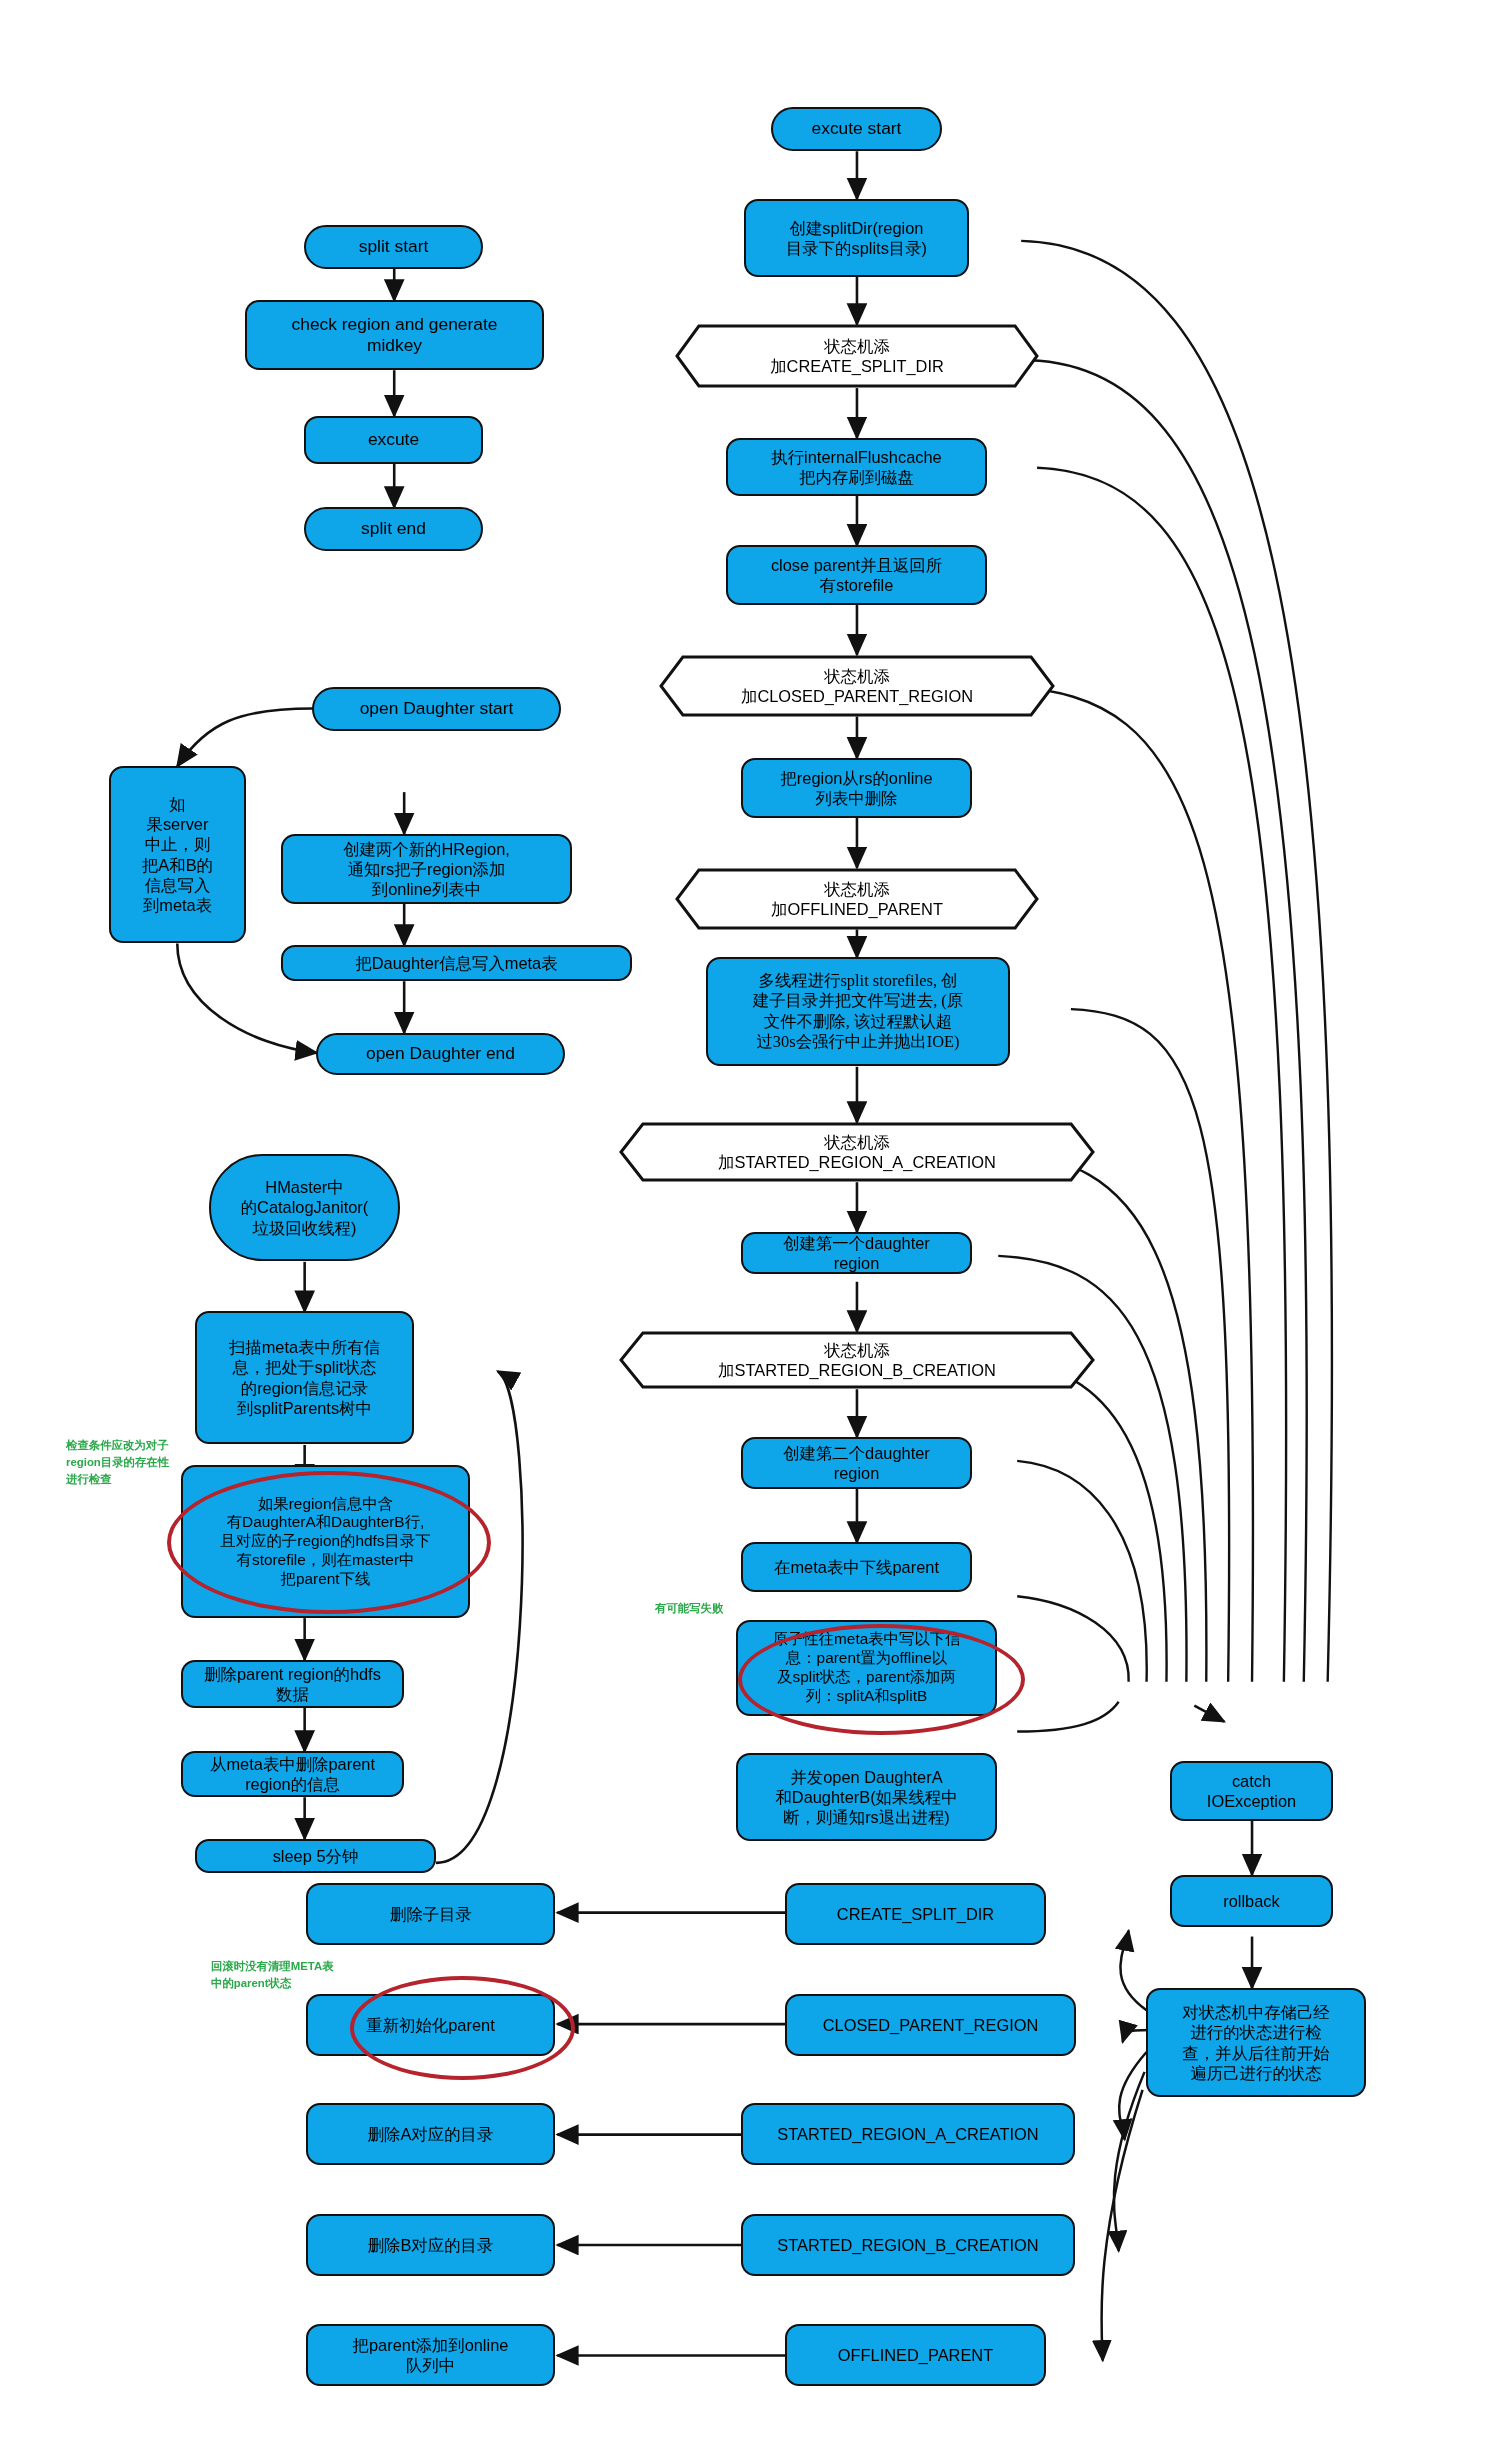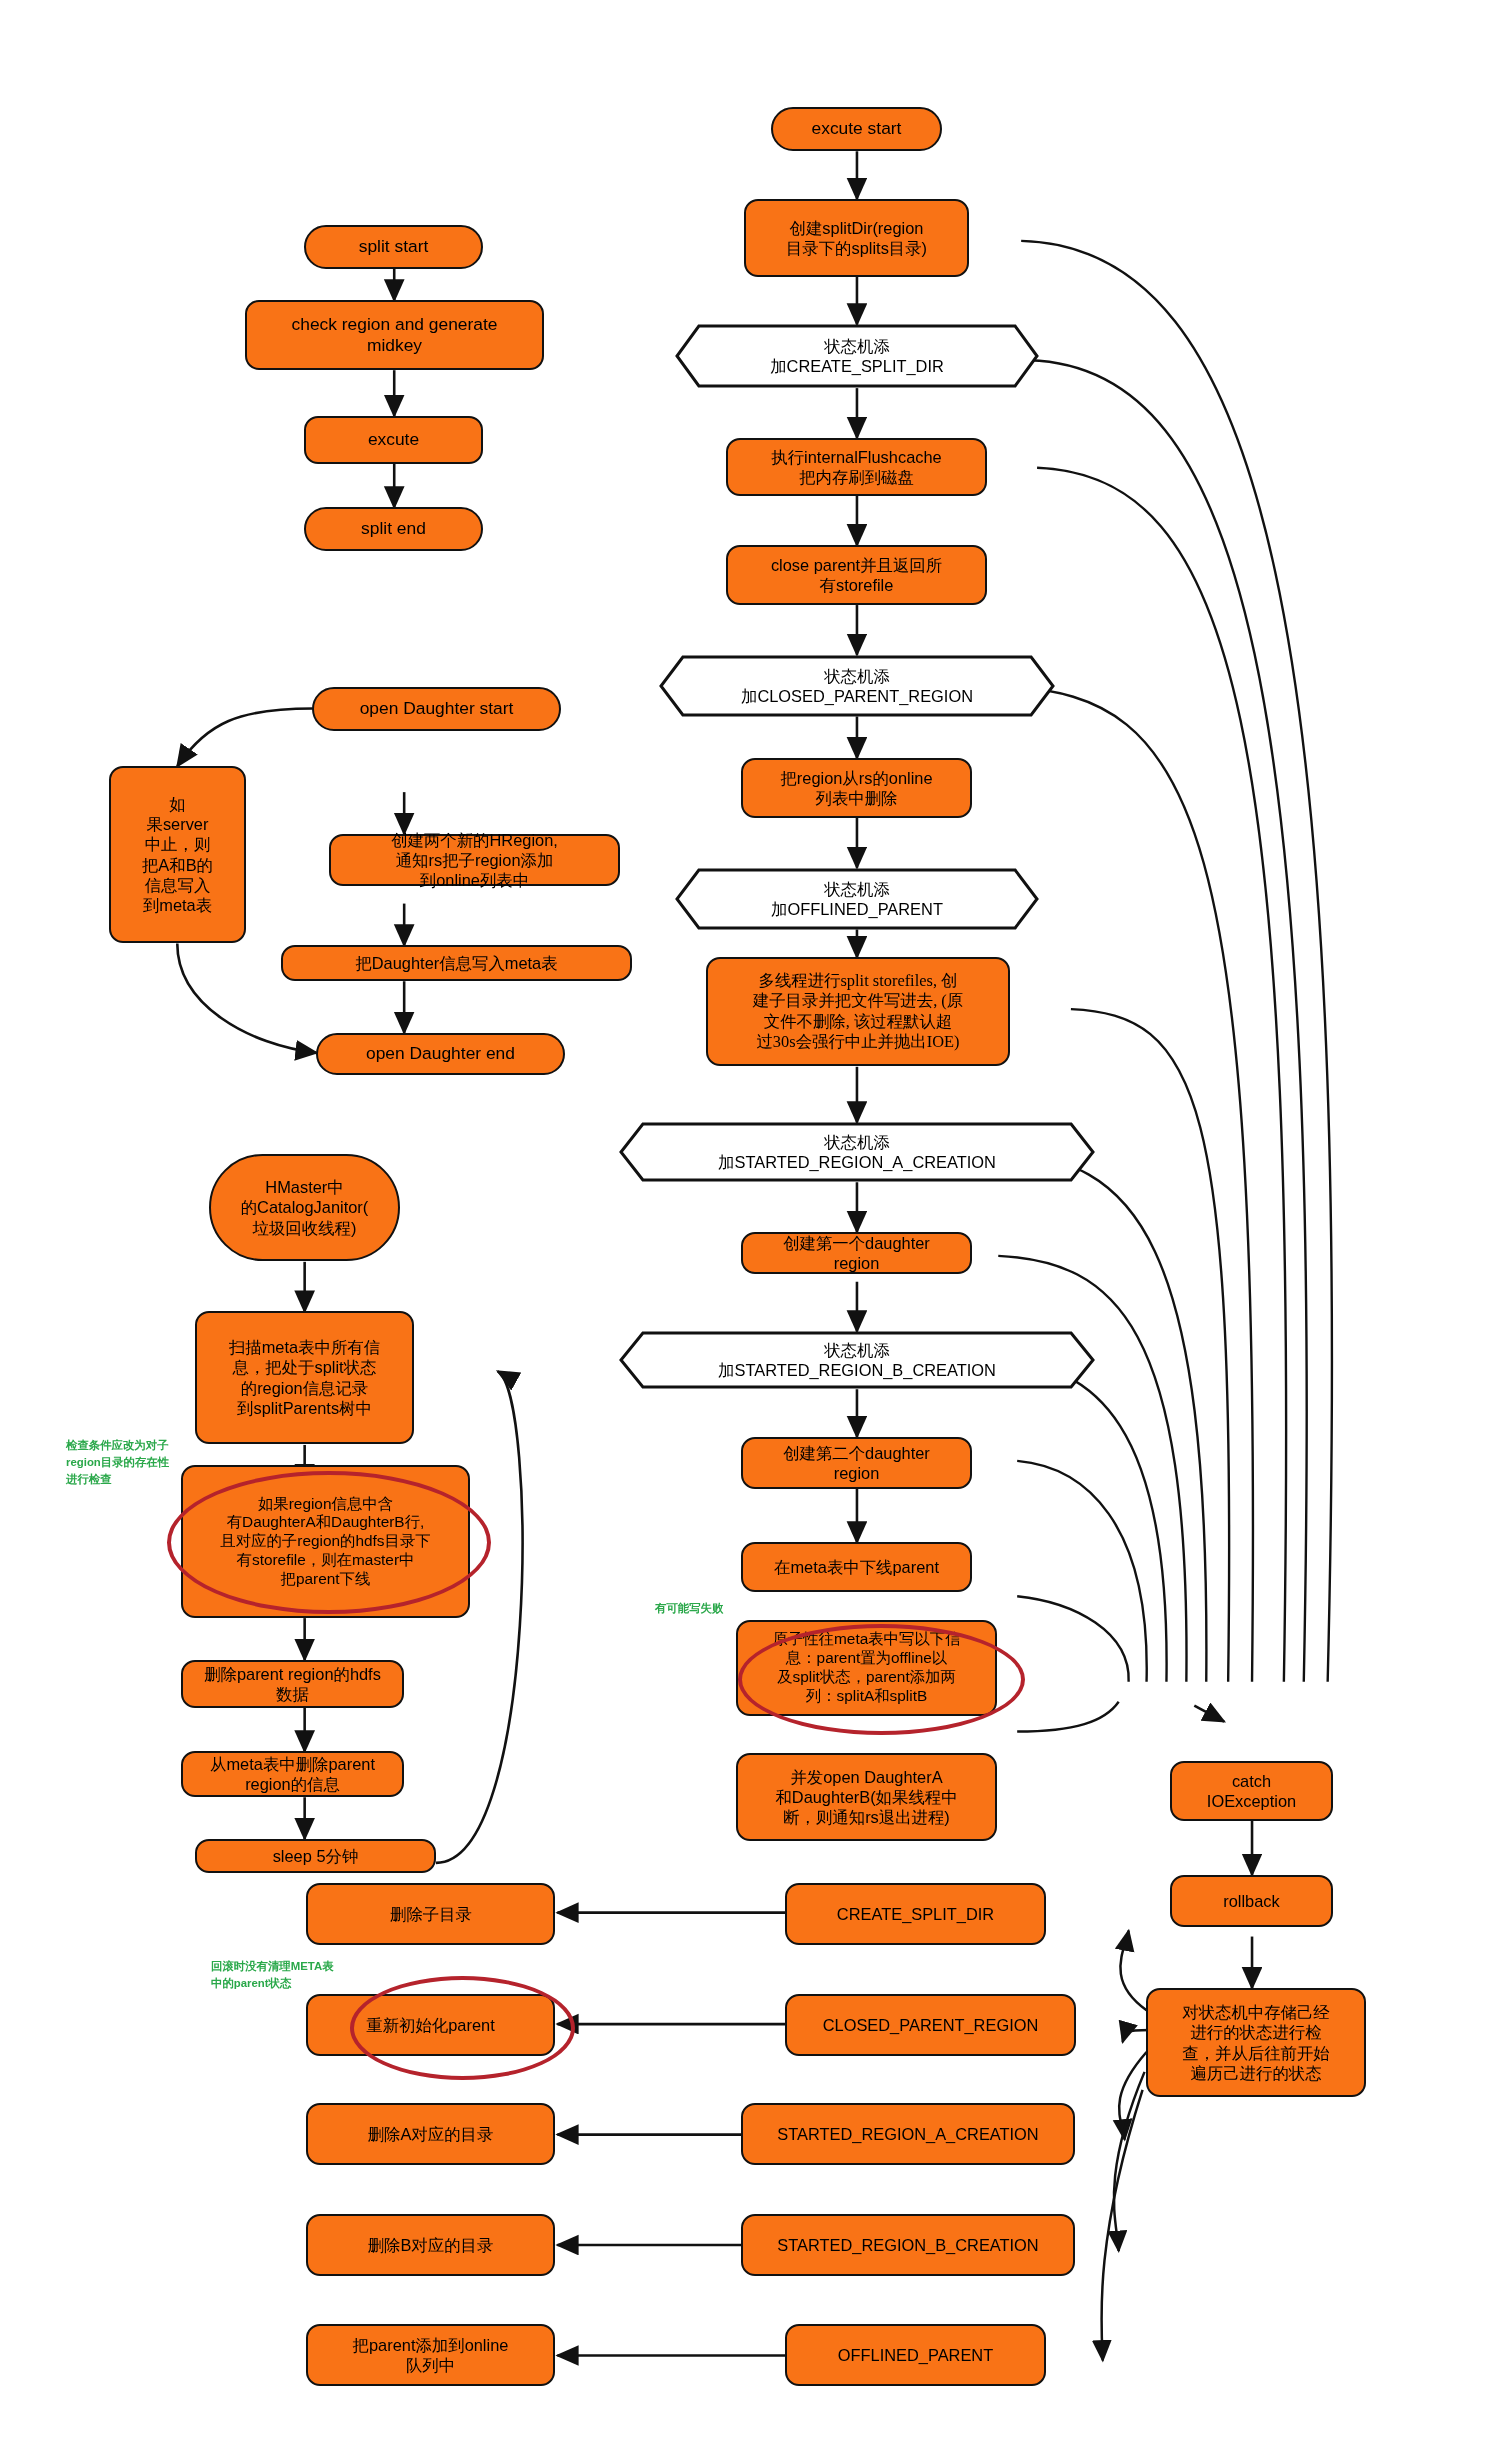--- a/index.html
+++ b/index.html
@@ -20,21 +20,21 @@
     width:1493px; height:2459px;
     pointer-events:none;
   }
   .node{
     position:absolute;
     box-sizing:border-box;
     display:flex;
     align-items:center;
     justify-content:center;
     text-align:center;
-    background:#f97316;
+    background:#0ea5e9;
     border:2.5px solid #111;
     line-height:1.22;
     white-space:pre-line;
     padding:3px 6px;
     z-index:3;
   }
   .rect{ border-radius:14px; }
   .term{ border-radius:994px; }
   .hex{
     border:none;
@@ -245,21 +245,21 @@
 
   <div class="node term t17" style="left:312px; top:687px; width:249px; height:44px;">open Daughter start</div>
 
   <div class="node rect t16" style="left:109px; top:766px; width:137px; height:177px;">如
 果server
 中止，则
 把A和B的
 信息写入
 到meta表</div>
 
-  <div class="node rect t16" style="left:281px; top:834px; width:291px; height:52px;margin-left:48px;">创建两个新的HRegion,
+  <div class="node rect t16" style="left:281px; top:834px; width:291px; height:70px;">创建两个新的HRegion,
 通知rs把子region添加
 到online列表中</div>
 
   <div class="node rect t16" style="left:281px; top:945px; width:351px; height:36px;">把Daughter信息写入meta表</div>
 
   <div class="node term t17" style="left:316px; top:1033px; width:249px; height:42px;">open Daughter end</div>
 
   <div class="node term t16" style="left:209px; top:1154px; width:191px; height:107px;">HMaster中
 的CatalogJanitor(
 垃圾回收线程)</div>

